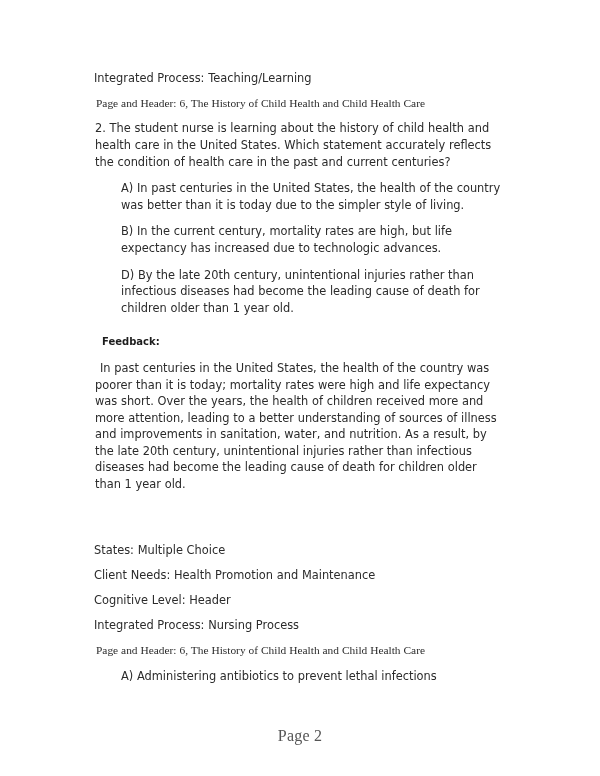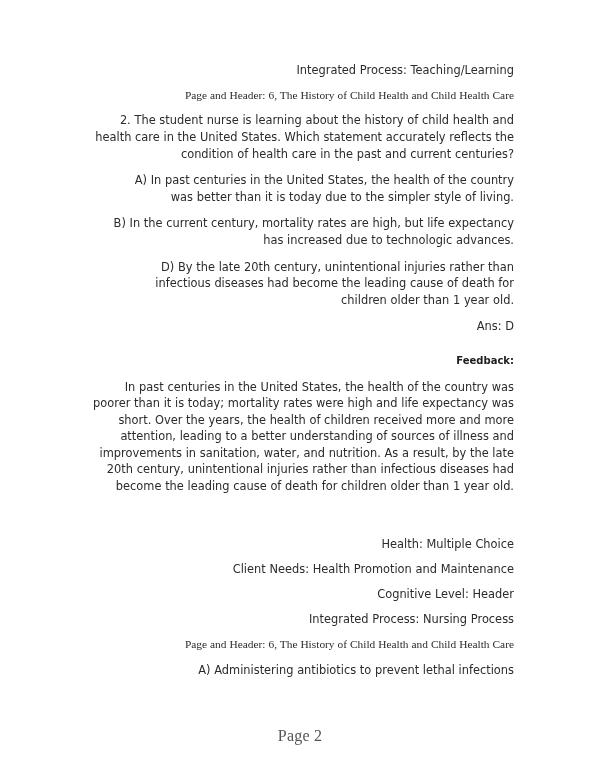--- a/index.html
+++ b/index.html
@@ -31,22 +31,22 @@
     left: 86px;
     top: 62px;
     width: 428px;
   }
 
   
   .blk {
     font-size: 11.4px;
     line-height: 16.6px;
     color: #2b2b2b;
-    margin: 0;
-    text-align: right;
+    margin: 8px;
+    text-align: left;
     word-spacing: 0.1px;
   }
 
   
   .meta-line {
     margin-bottom: 8.6px;
   }
   .meta-line.indent-1 {
     padding-left: 2px;
     font-family: Liberation Serif, serif;
@@ -117,29 +117,28 @@
 
     <p class="blk stem">2. The student nurse is learning about the history of child health and health care in the United States. Which statement accurately reflects the condition of health care in the past and current centuries?</p>
 
     <p class="blk option">A) In past centuries in the United States, the health of the country was better than it is today due to the simpler style of living.</p>
 
     <p class="blk option">B) In the current century, mortality rates are high, but life expectancy has increased due to technologic advances.</p>
 
 
     <p class="blk option">D) By the late 20th century, unintentional injuries rather than infectious diseases had become the leading cause of death for children older than 1 year old.</p>
 
-    <p class="blk ans">Ans: D</p>
 
     <p class="blk feedback-head">Feedback:</p>
 
     <p class="blk feedback-body">In past centuries in the United States, the health of the country was poorer than it is today; mortality rates were high and life expectancy was short. Over the years, the health of children received more and more attention, leading to a better understanding of sources of illness and improvements in sanitation, water, and nutrition. As a result, by the late 20th century, unintentional injuries rather than infectious diseases had become the leading cause of death for children older than 1 year old.</p>
 
     <div class="gap-large"></div>
 
-    <p class="blk meta-line">Health:  Multiple Choice</p>
+    <p class="blk meta-line">States:  Multiple Choice</p>
 
     <p class="blk meta-line">Client Needs:  Health Promotion and Maintenance</p>
 
     <p class="blk meta-line">Cognitive Level:  Header</p>
 
     <p class="blk meta-line">Integrated Process:  Nursing Process</p>
 
     <p class="blk meta-line indent-1">Page and Header: 6, The History of Child Health and Child Health Care</p>
 
 

